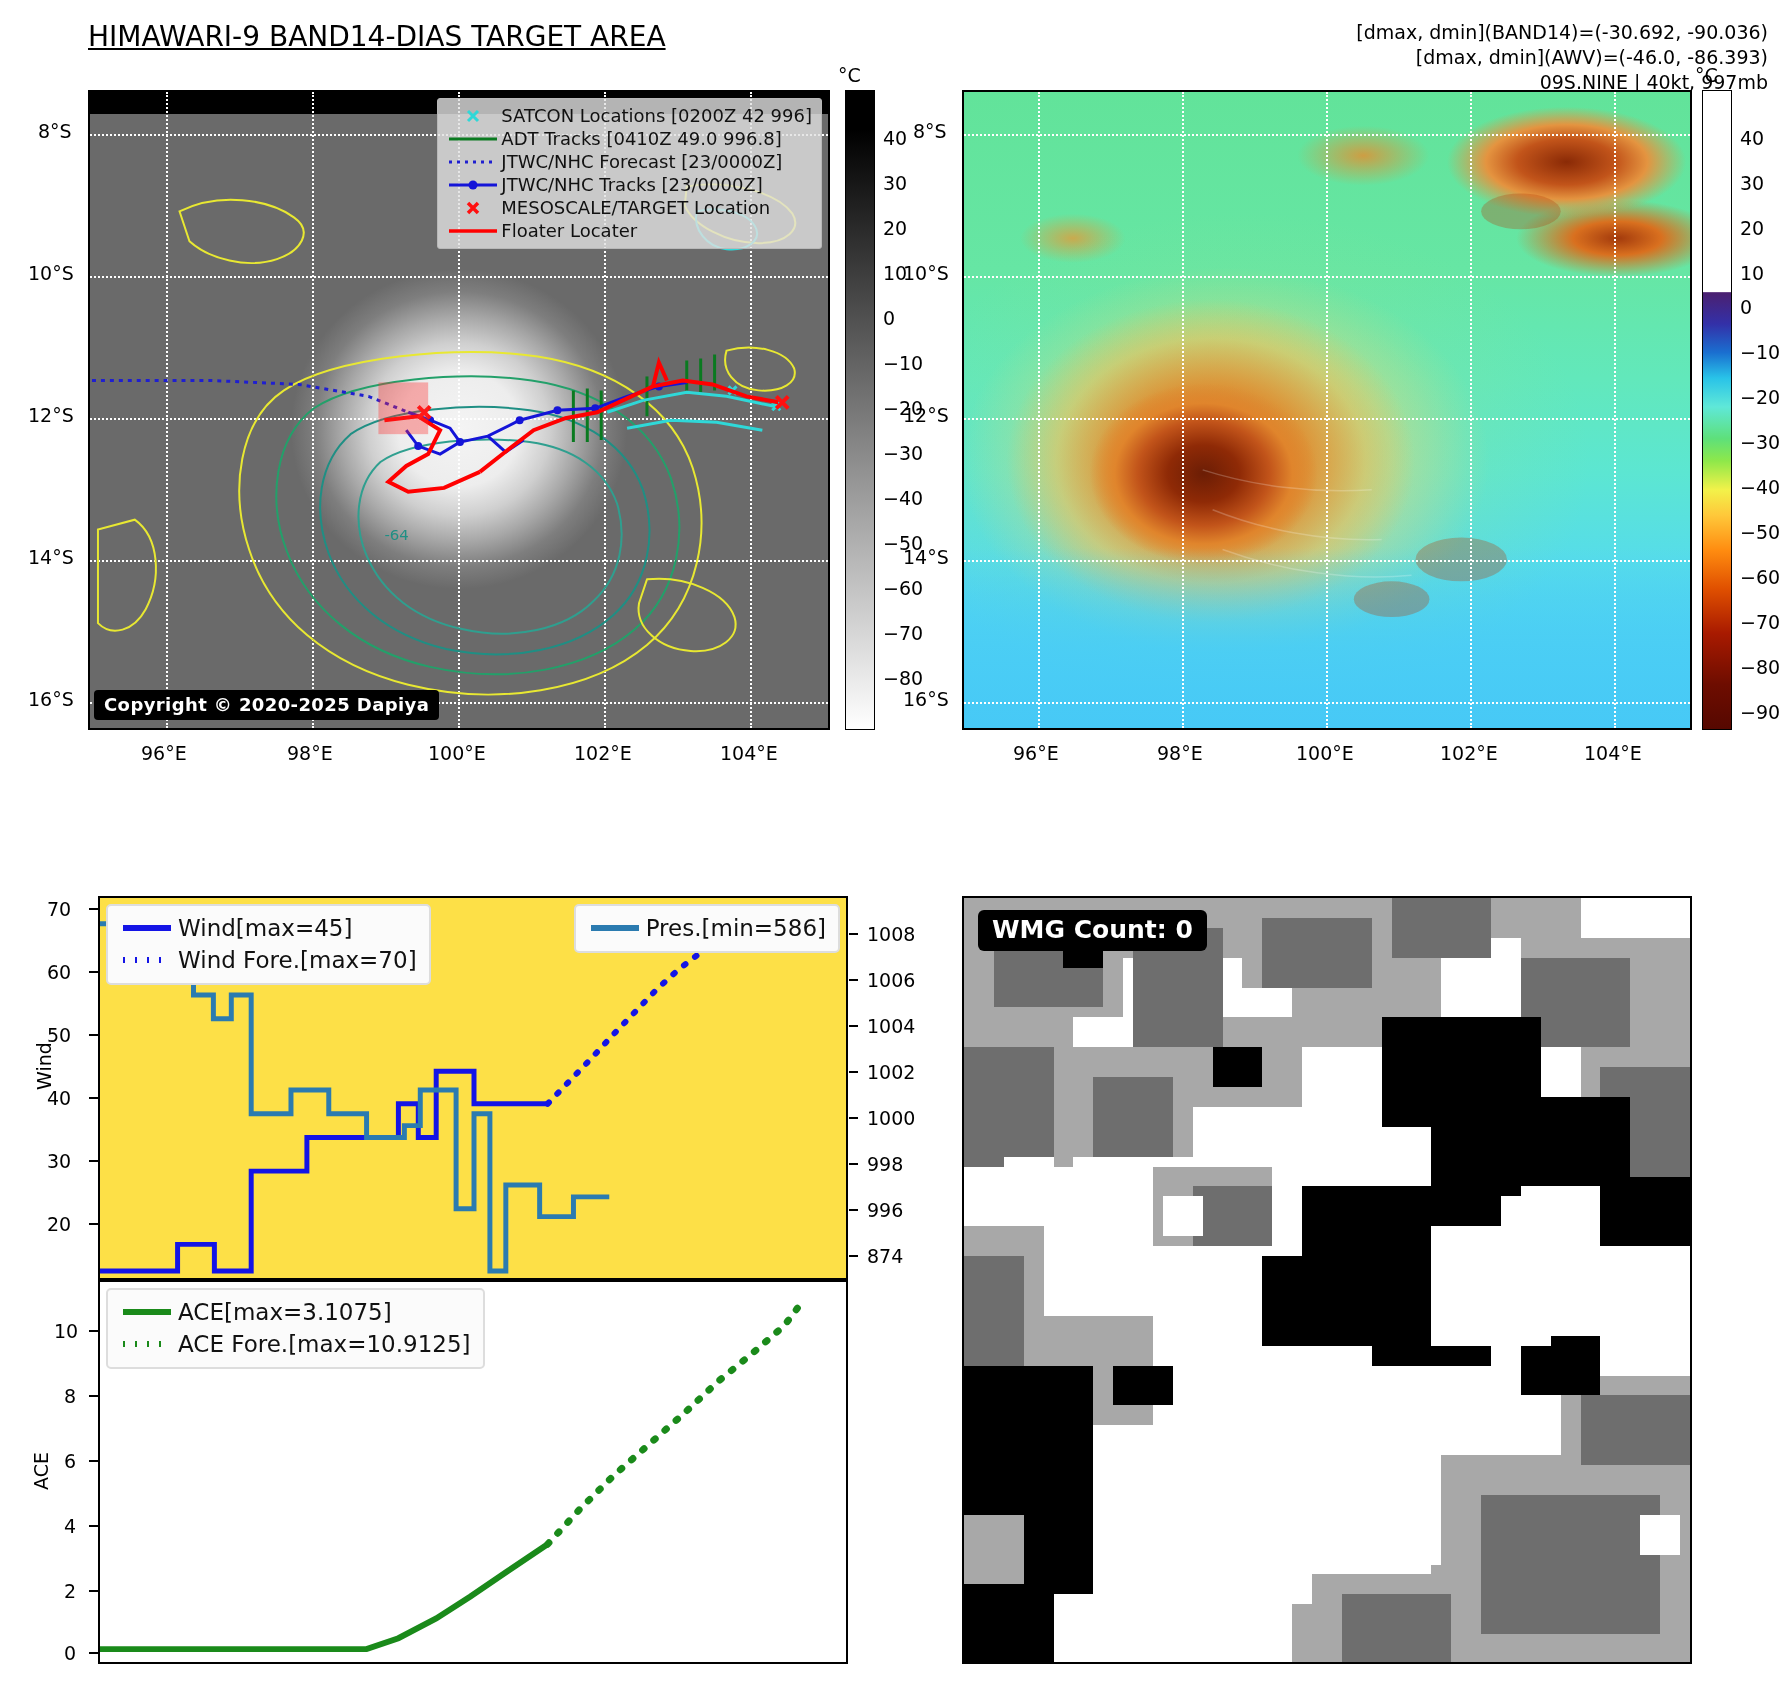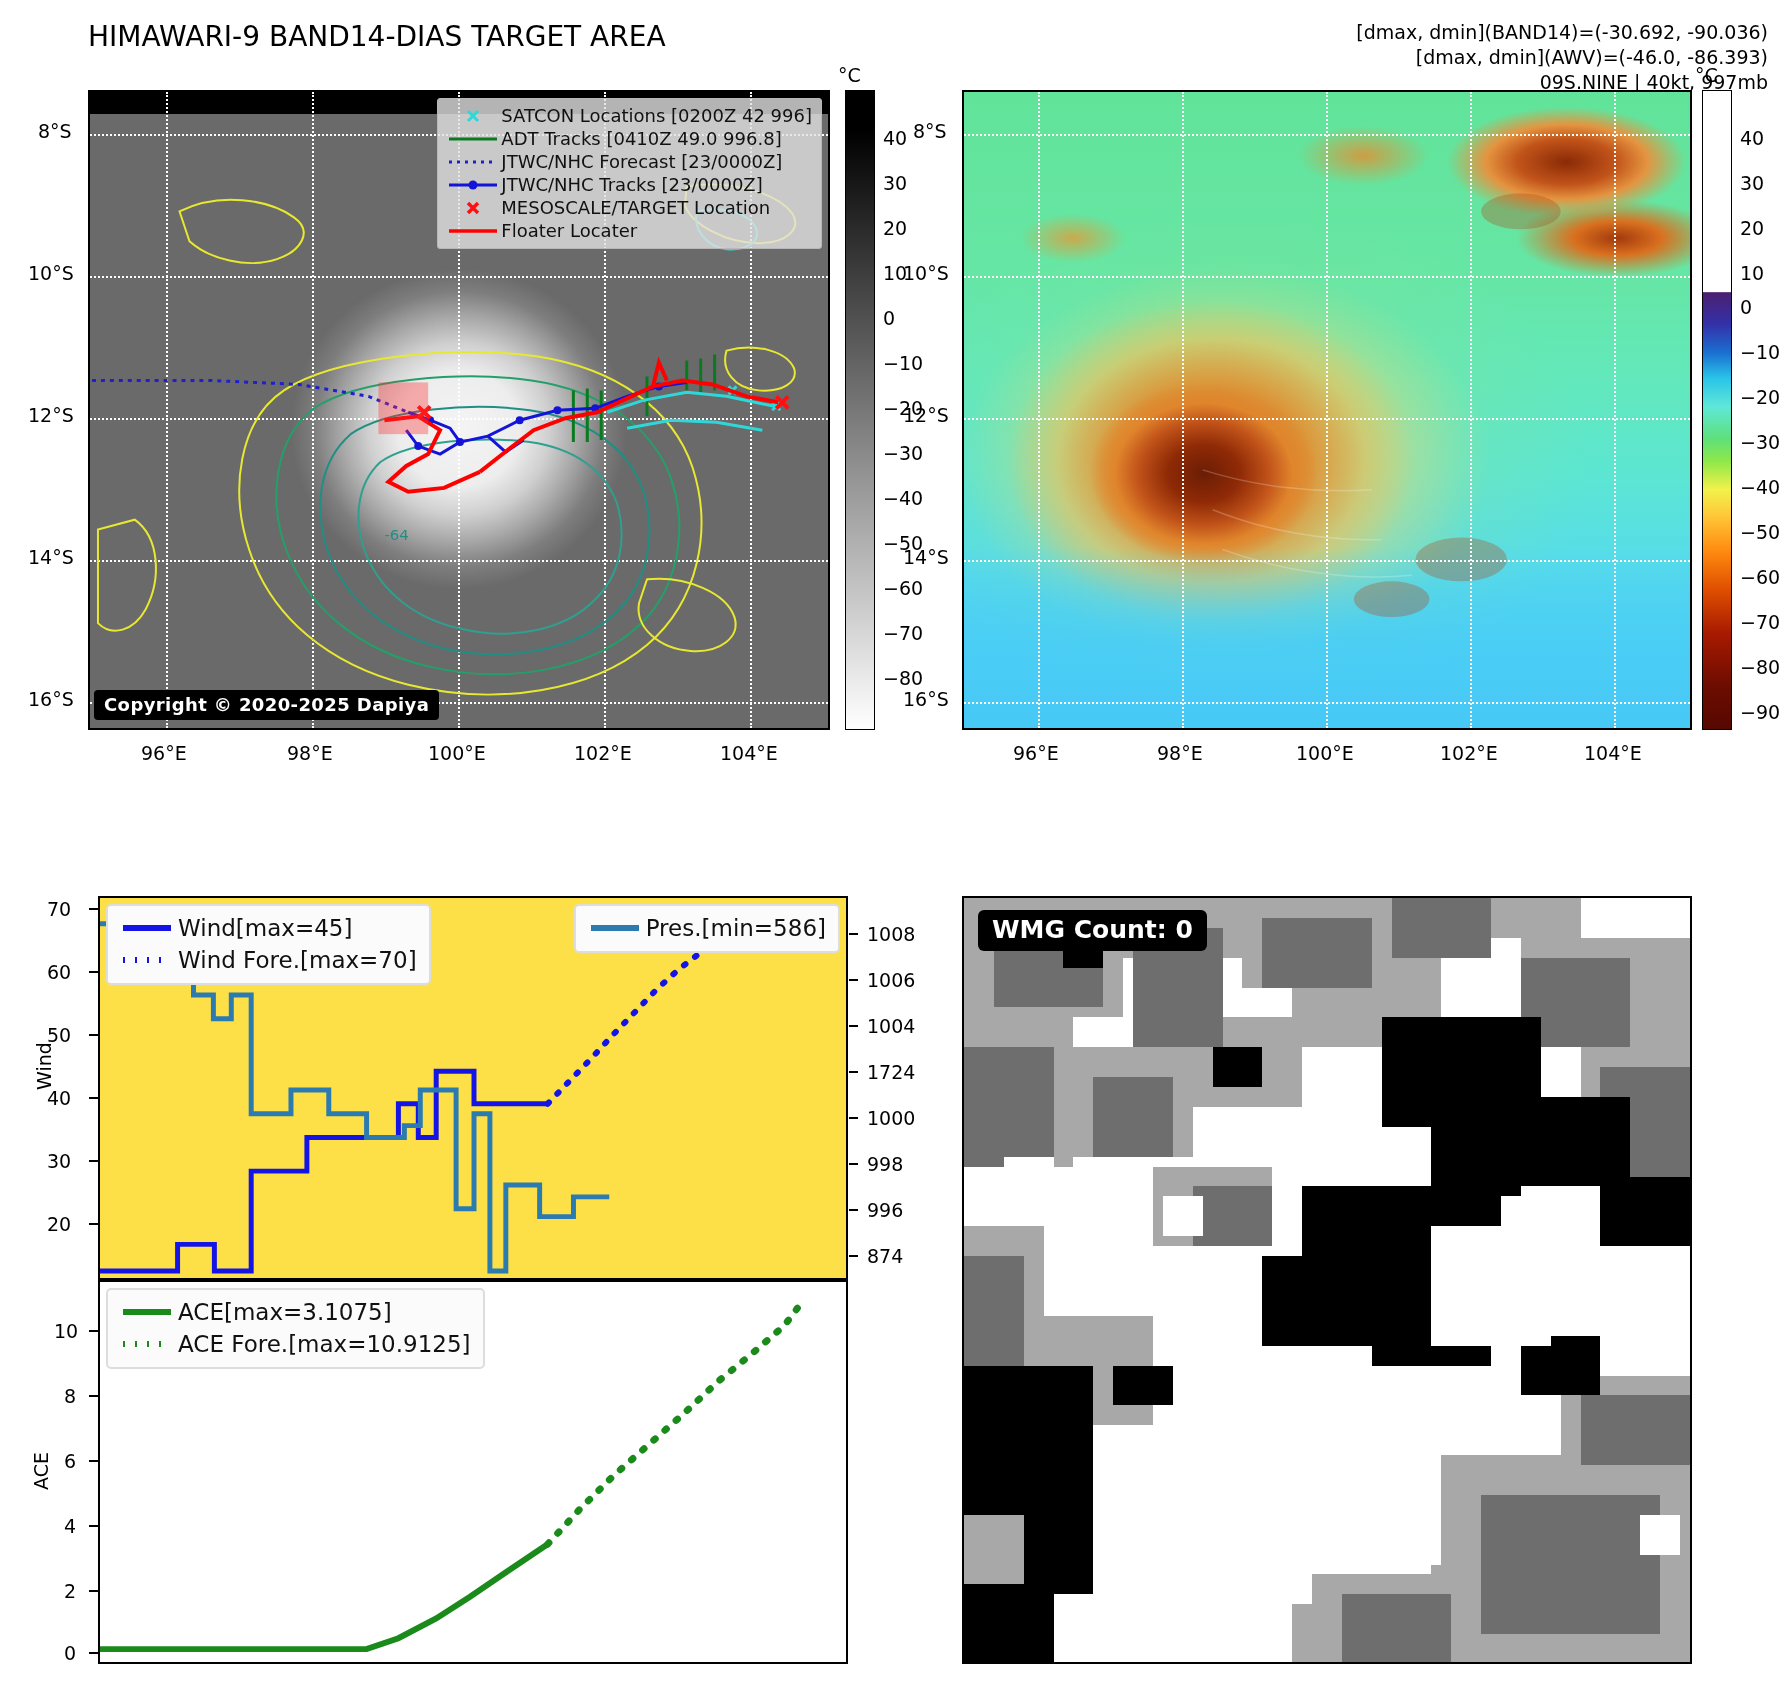--- a/index.html
+++ b/index.html
@@ -11,21 +11,21 @@
   #page {
     position: relative;
     width: 1788px; height: 1690px;
     background: #ffffff;
     overflow: hidden;
   }
   .ticklbl { font-size: 19px; color: #000; position: absolute; white-space: nowrap; }
 
   
   #title-block { position: absolute; left: 88px; top: 18px; }
-  #title-block .line { font-size: 28px; color: #000; line-height: 1.35; white-space: pre; }
+  #title-block .line { font-size: 28px; color: #000; line-height: 1.35; white-space: pre; text-decoration: underline; }
 
   
   #rh-block { position: absolute; right: 20px; top: 20px; text-align: right; }
   #rh-block .line { font-size: 19px; color: #000; line-height: 1.32; white-space: pre; }
 
   
   .panel { position: absolute; border: 2px solid #000; overflow: hidden; }
 
   
   #map-ir { left: 88px; top: 90px; width: 742px; height: 640px; background: #333; }
@@ -433,21 +433,21 @@
   <div class="tick-mark" style="left:849px; top:1163px"></div>
   <div class="tick-mark" style="left:849px; top:1117px"></div>
   <div class="tick-mark" style="left:849px; top:1071px"></div>
   <div class="tick-mark" style="left:849px; top:1025px"></div>
   <div class="tick-mark" style="left:849px; top:979px"></div>
   <div class="tick-mark" style="left:849px; top:933px"></div>
   <div class="ticklbl" style="left:867px; top:1245px">874</div>
   <div class="ticklbl" style="left:867px; top:1199px">996</div>
   <div class="ticklbl" style="left:867px; top:1153px">998</div>
   <div class="ticklbl" style="left:867px; top:1107px">1000</div>
-  <div class="ticklbl" style="left:867px; top:1061px">1724</div>
+  <div class="ticklbl" style="left:867px; top:1061px">1002</div>
   <div class="ticklbl" style="left:867px; top:1015px">1004</div>
   <div class="ticklbl" style="left:867px; top:969px">1006</div>
   <div class="ticklbl" style="left:867px; top:923px">1008</div>
   <div class="vlbl-pres">Pressure</div>
 
   <div class="panel" id="panel-ace">
     <svg width="100%" height="100%" viewBox="0 0 750 384" preserveAspectRatio="none">
 
       <polyline fill="none" stroke="#1a8a1a" stroke-width="6" points="0,371 60,371 120,371 180,371 230,371 268,371 300,360 338,340 372,318 410,292 450,265"></polyline>
 

